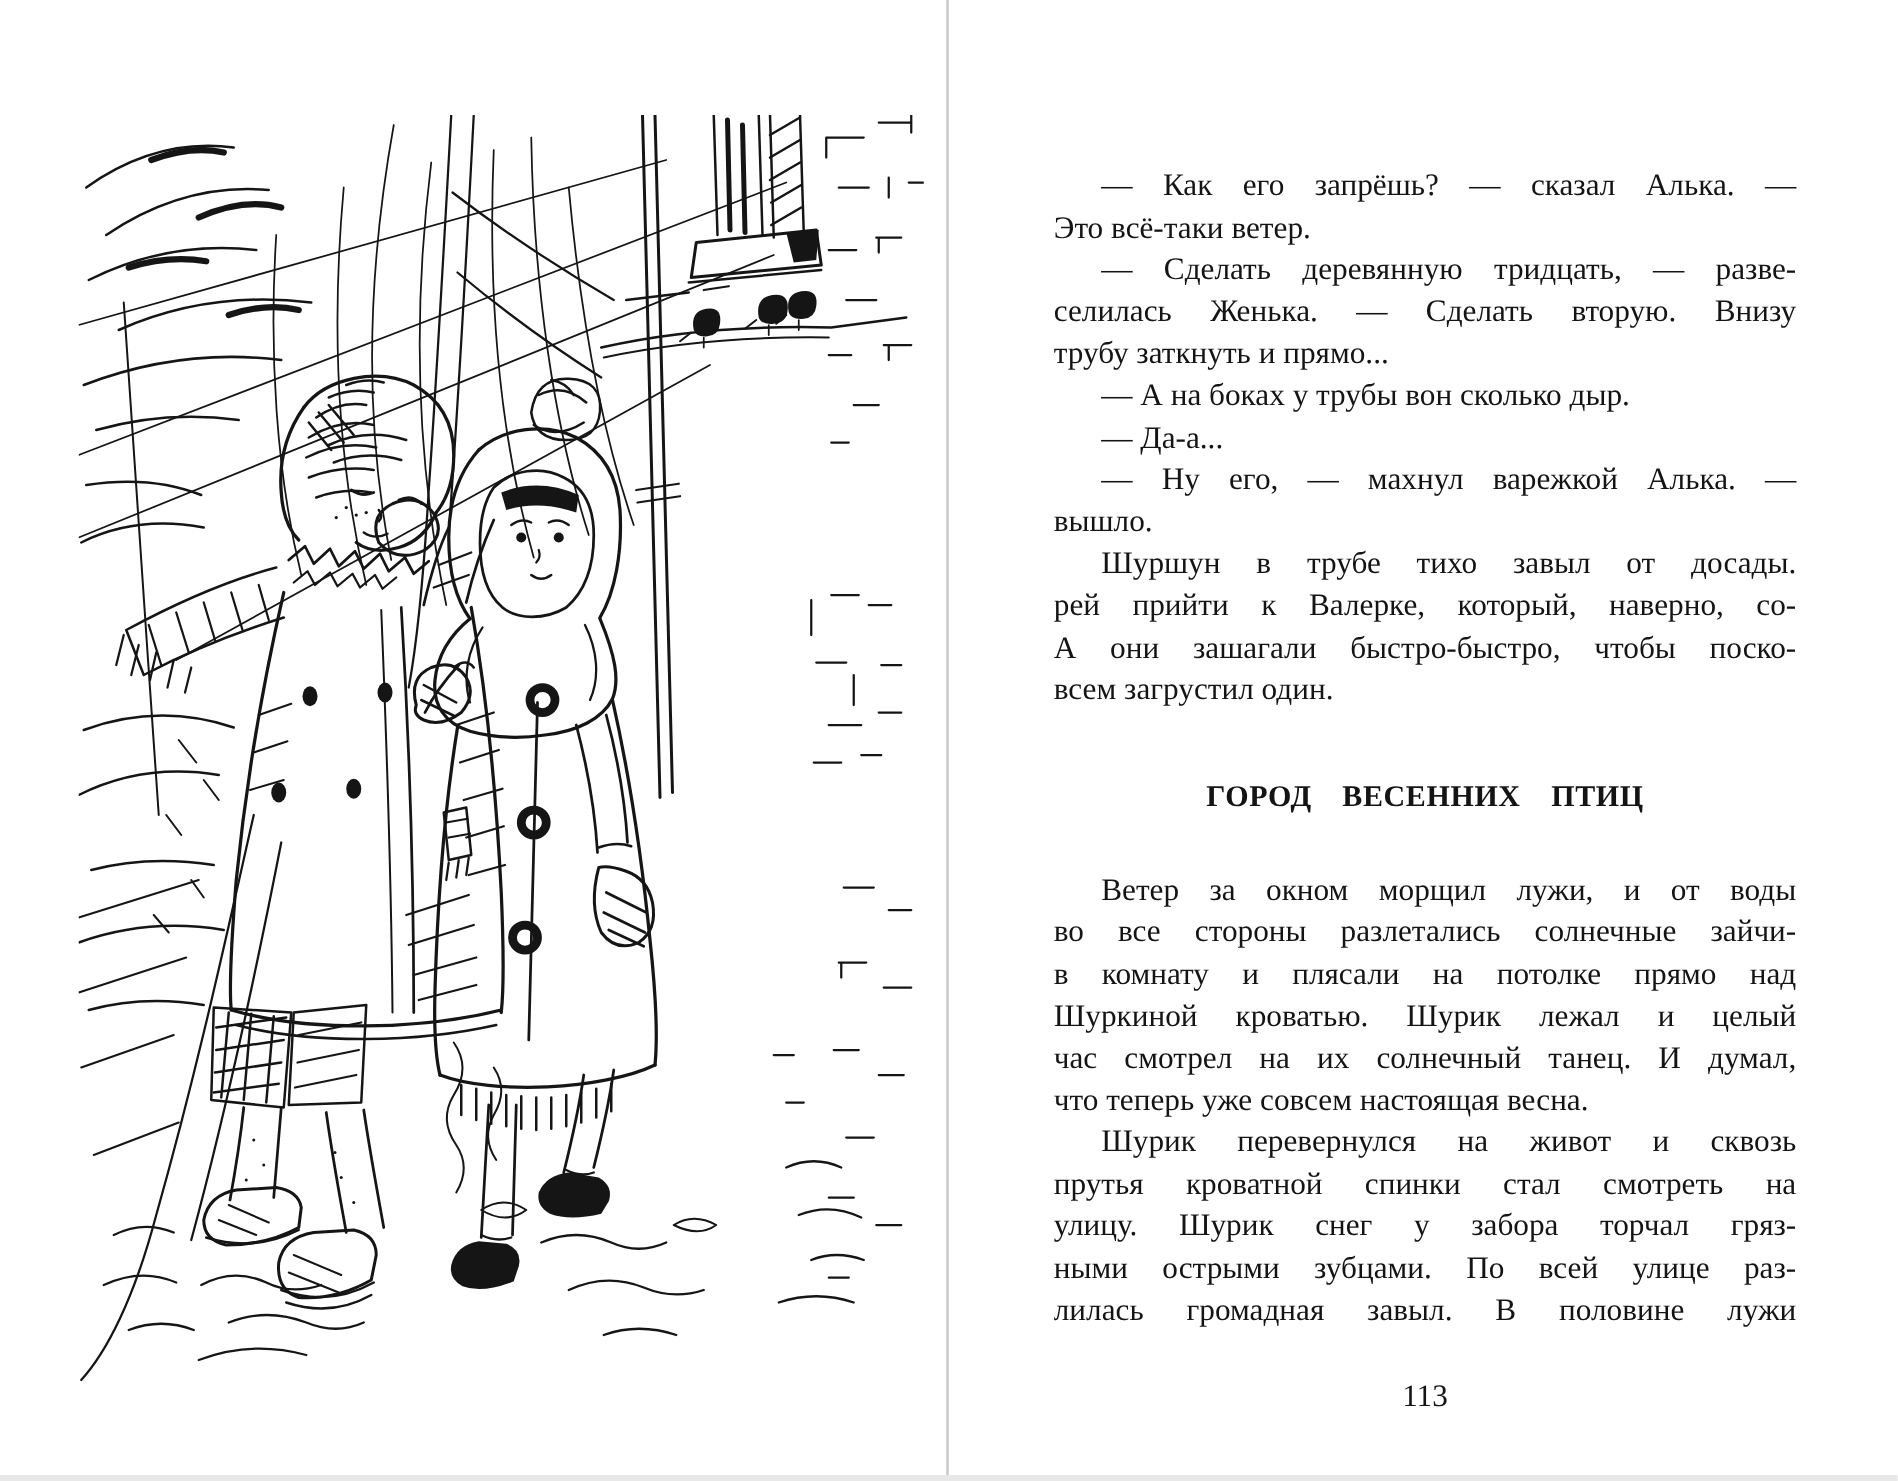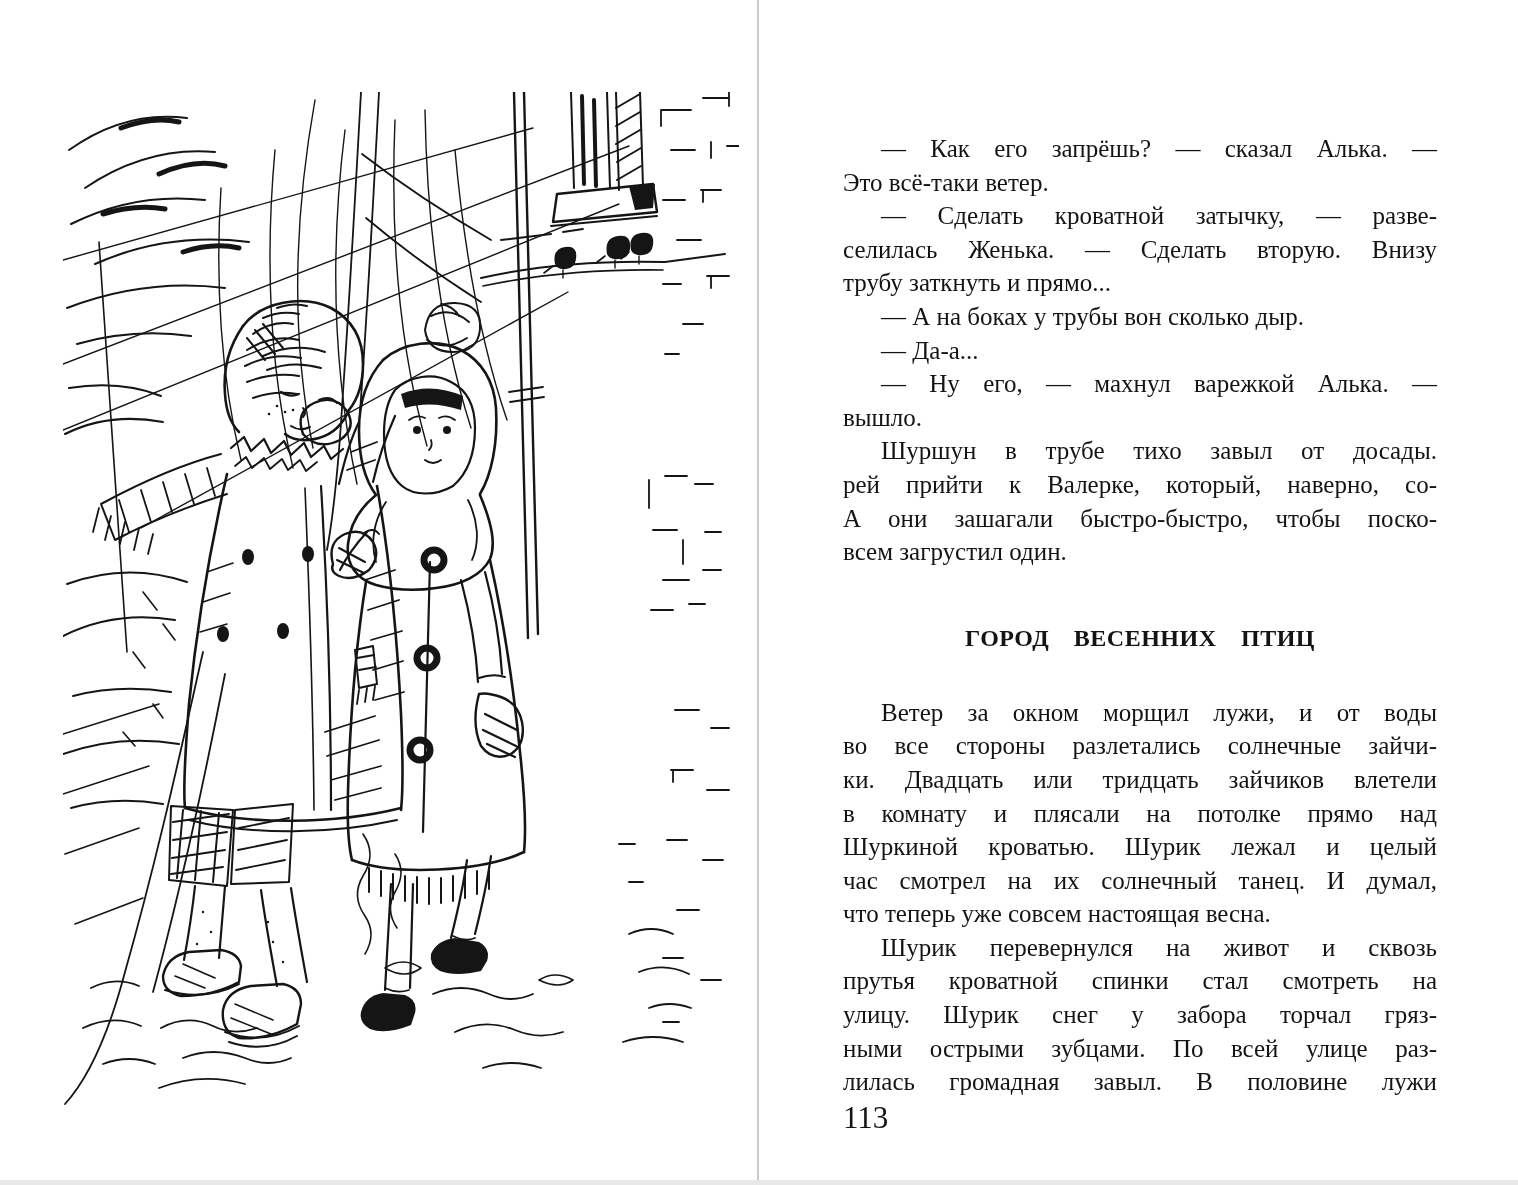--- a/index.html
+++ b/index.html
@@ -26,21 +26,21 @@
   .line{text-align:justify;text-align-last:justify;white-space:normal;}
   .line.last{text-align-last:left;}
   .line.first{text-indent:38px;}
   .heading{
     margin:52px 0 41px 0;text-align:center;text-align-last:center;
     font-weight:bold;font-size:24px;line-height:34px;
     letter-spacing:0.5px;word-spacing:18px;
   }
   .page-number{
     position:absolute;left:843px;top:1103px;width:594px;
-    text-align:left;font-size:31px;line-height:30px;
+    text-align:center;font-size:25px;line-height:30px;
   }
 </style>
 </head>
 <body>
 
 <div class="spread">
 
   <div class="ill-wrap">
     <svg class="ill" viewBox="0 0 676 1016" width="676" height="1016" role="img" aria-label="Pen-and-ink drawing: two children in winter coats and hoods walk along a wet street past fir branches, a bare tree, power lines, a utility pole, birds on a branch and a brick house; one child rubs an eye with a fist, puddles at their feet">
 
@@ -241,21 +241,21 @@
   </div>
 
   <div>
     <div class="text-col">
       <div id="text-before">
           <div>
             <div class="line first">— Как его запрёшь? — сказал Алька. —</div>
             <div class="line last">Это всё-таки ветер.</div>
           </div>
           <div>
-            <div class="line first">— Сделать кроватной затычку, — разве-</div>
+            <div class="line first">— Сделать деревянную тридцать, — разве-</div>
             <div class="line">селилась Женька. — Сделать вторую. Внизу</div>
             <div class="line last">трубу заткнуть и прямо...</div>
           </div>
           <div>
             <div class="line first last">— А на боках у трубы вон сколько дыр.</div>
           </div>
           <div>
             <div class="line first last">— Да-а...</div>
           </div>
           <div>
@@ -267,21 +267,20 @@
             <div class="line">рей прийти к Валерке, который, наверно, со-</div>
             <div class="line">А они зашагали быстро-быстро, чтобы поско-</div>
             <div class="line last">всем загрустил один.</div>
           </div>
         </div>
       <div class="heading">ГОРОД ВЕСЕННИХ ПТИЦ</div>
       <div id="text-after">
           <div>
             <div class="line first">Ветер за окном морщил лужи, и от воды</div>
             <div class="line">во все стороны разлетались солнечные зайчи-</div>
-            <div class="line">ки. Двадцать или тридцать зайчиков влетели</div>
             <div class="line">в комнату и плясали на потолке прямо над</div>
             <div class="line">Шуркиной кроватью. Шурик лежал и целый</div>
             <div class="line">час смотрел на их солнечный танец. И думал,</div>
             <div class="line last">что теперь уже совсем настоящая весна.</div>
           </div>
           <div>
             <div class="line first">Шурик перевернулся на живот и сквозь</div>
             <div class="line">прутья кроватной спинки стал смотреть на</div>
             <div class="line">улицу. Шурик снег у забора торчал гряз-</div>
             <div class="line">ными острыми зубцами. По всей улице раз-</div>

